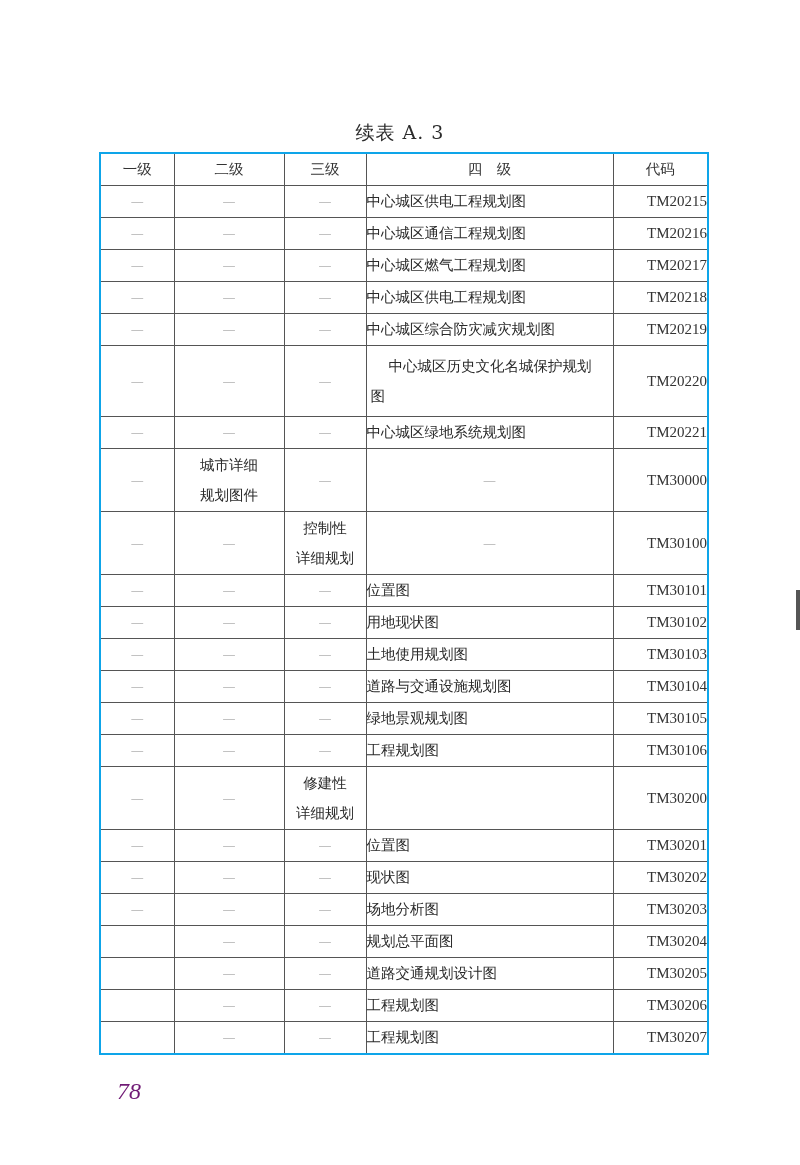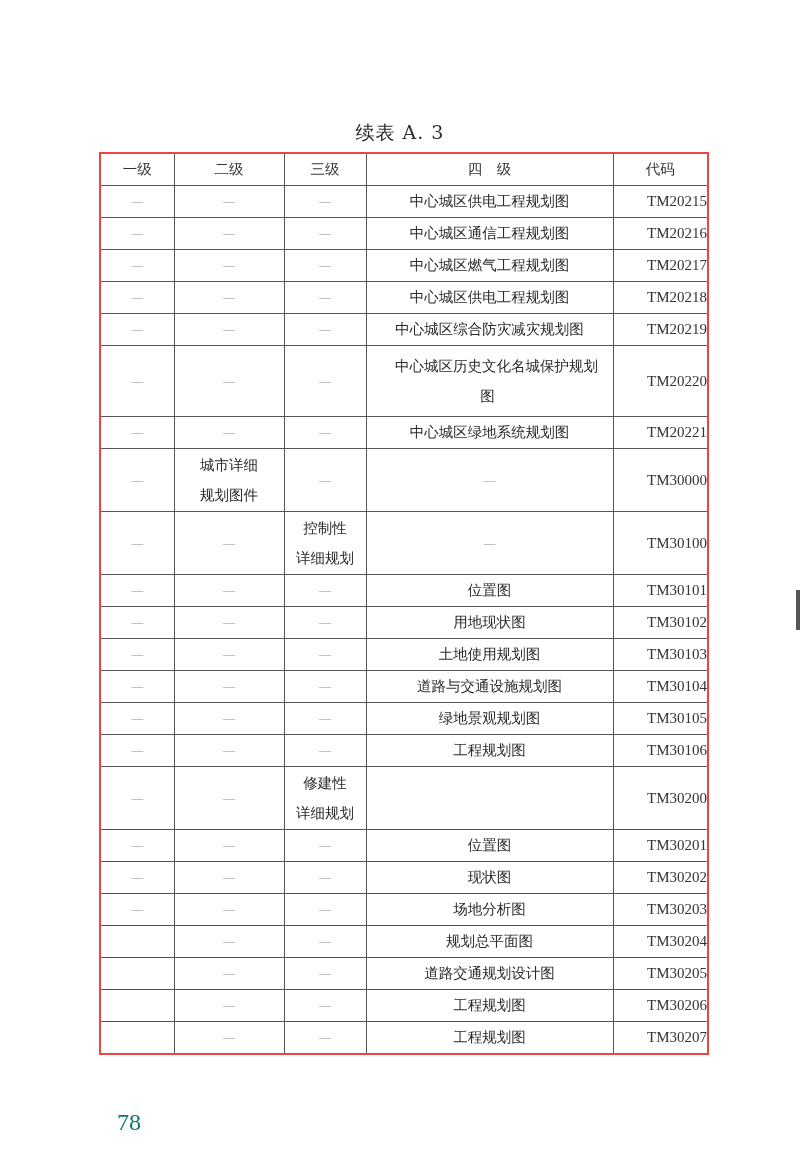--- a/index.html
+++ b/index.html
@@ -7,44 +7,44 @@
     width: 800px; height: 1165px; background: #ffffff; position: relative;
     font-family: "DejaVu Serif", "Liberation Serif", serif; color: #2a2a2a;
     overflow: hidden;
   }
   .caption {
     position: absolute; top: 120px; left: 0; width: 800px; text-align: center;
     font-size: 19px; color: #2b2b2b; letter-spacing: 1px;
   }
   table.main {
     position: absolute; left: 99px; top: 152px; width: 608px;
-    border-collapse: collapse; border: 2px solid #ef4444;
+    border-collapse: collapse; border: 2px solid #0ea5e9;
     font-size: 14.5px; table-layout: fixed;
   }
   table.main col.c1 { width: 74px; }
   table.main col.c2 { width: 110px; }
   table.main col.c3 { width: 82px; }
   table.main col.c4 { width: 247px; }
   table.main col.c5 { width: 95px; }
   table.main th, table.main td {
     border: 1px solid #555; padding: 0; height: 31px; vertical-align: middle;
   }
   table.main th { font-weight: normal; text-align: center; color: #333; }
   td.dash { text-align: center; color: #b8b8b8; font-size: 13px; }
-  td.name { text-align: center; padding-left: 22px; }
+  td.name { text-align: left; padding-left: 22px; }
   td.name.wrap { padding: 4px 8px 4px 4px; line-height: 30px; text-indent: 18px; }
   td.multi { text-align: center; line-height: 30px; padding: 3px 0; margin-left: 43px; }
   td.code {
     text-align: right; font-family: "Liberation Serif", "DejaVu Serif", serif;
     font-size: 15px; color: #333;
   }
   tr.tall td { height: 62px; }
   .pagenum {
-    position: absolute; left: 117px; top: 1078px; 
-    font-size: 24px; color: #0f766e; font-family: "Liberation Serif", serif; margin-top: 31px;
+    position: absolute; left: 117px; top: 1078px; font-style: italic;
+    font-size: 24px; color: #701a75; font-family: "Liberation Serif", serif;
   }
   .edge-mark {
     position: absolute; left: 796px; top: 590px; width: 4px; height: 40px; background: #555;
   }
 </style>
 </head>
 <body>
 
 <div class="caption">续表 A. 3</div>
 

